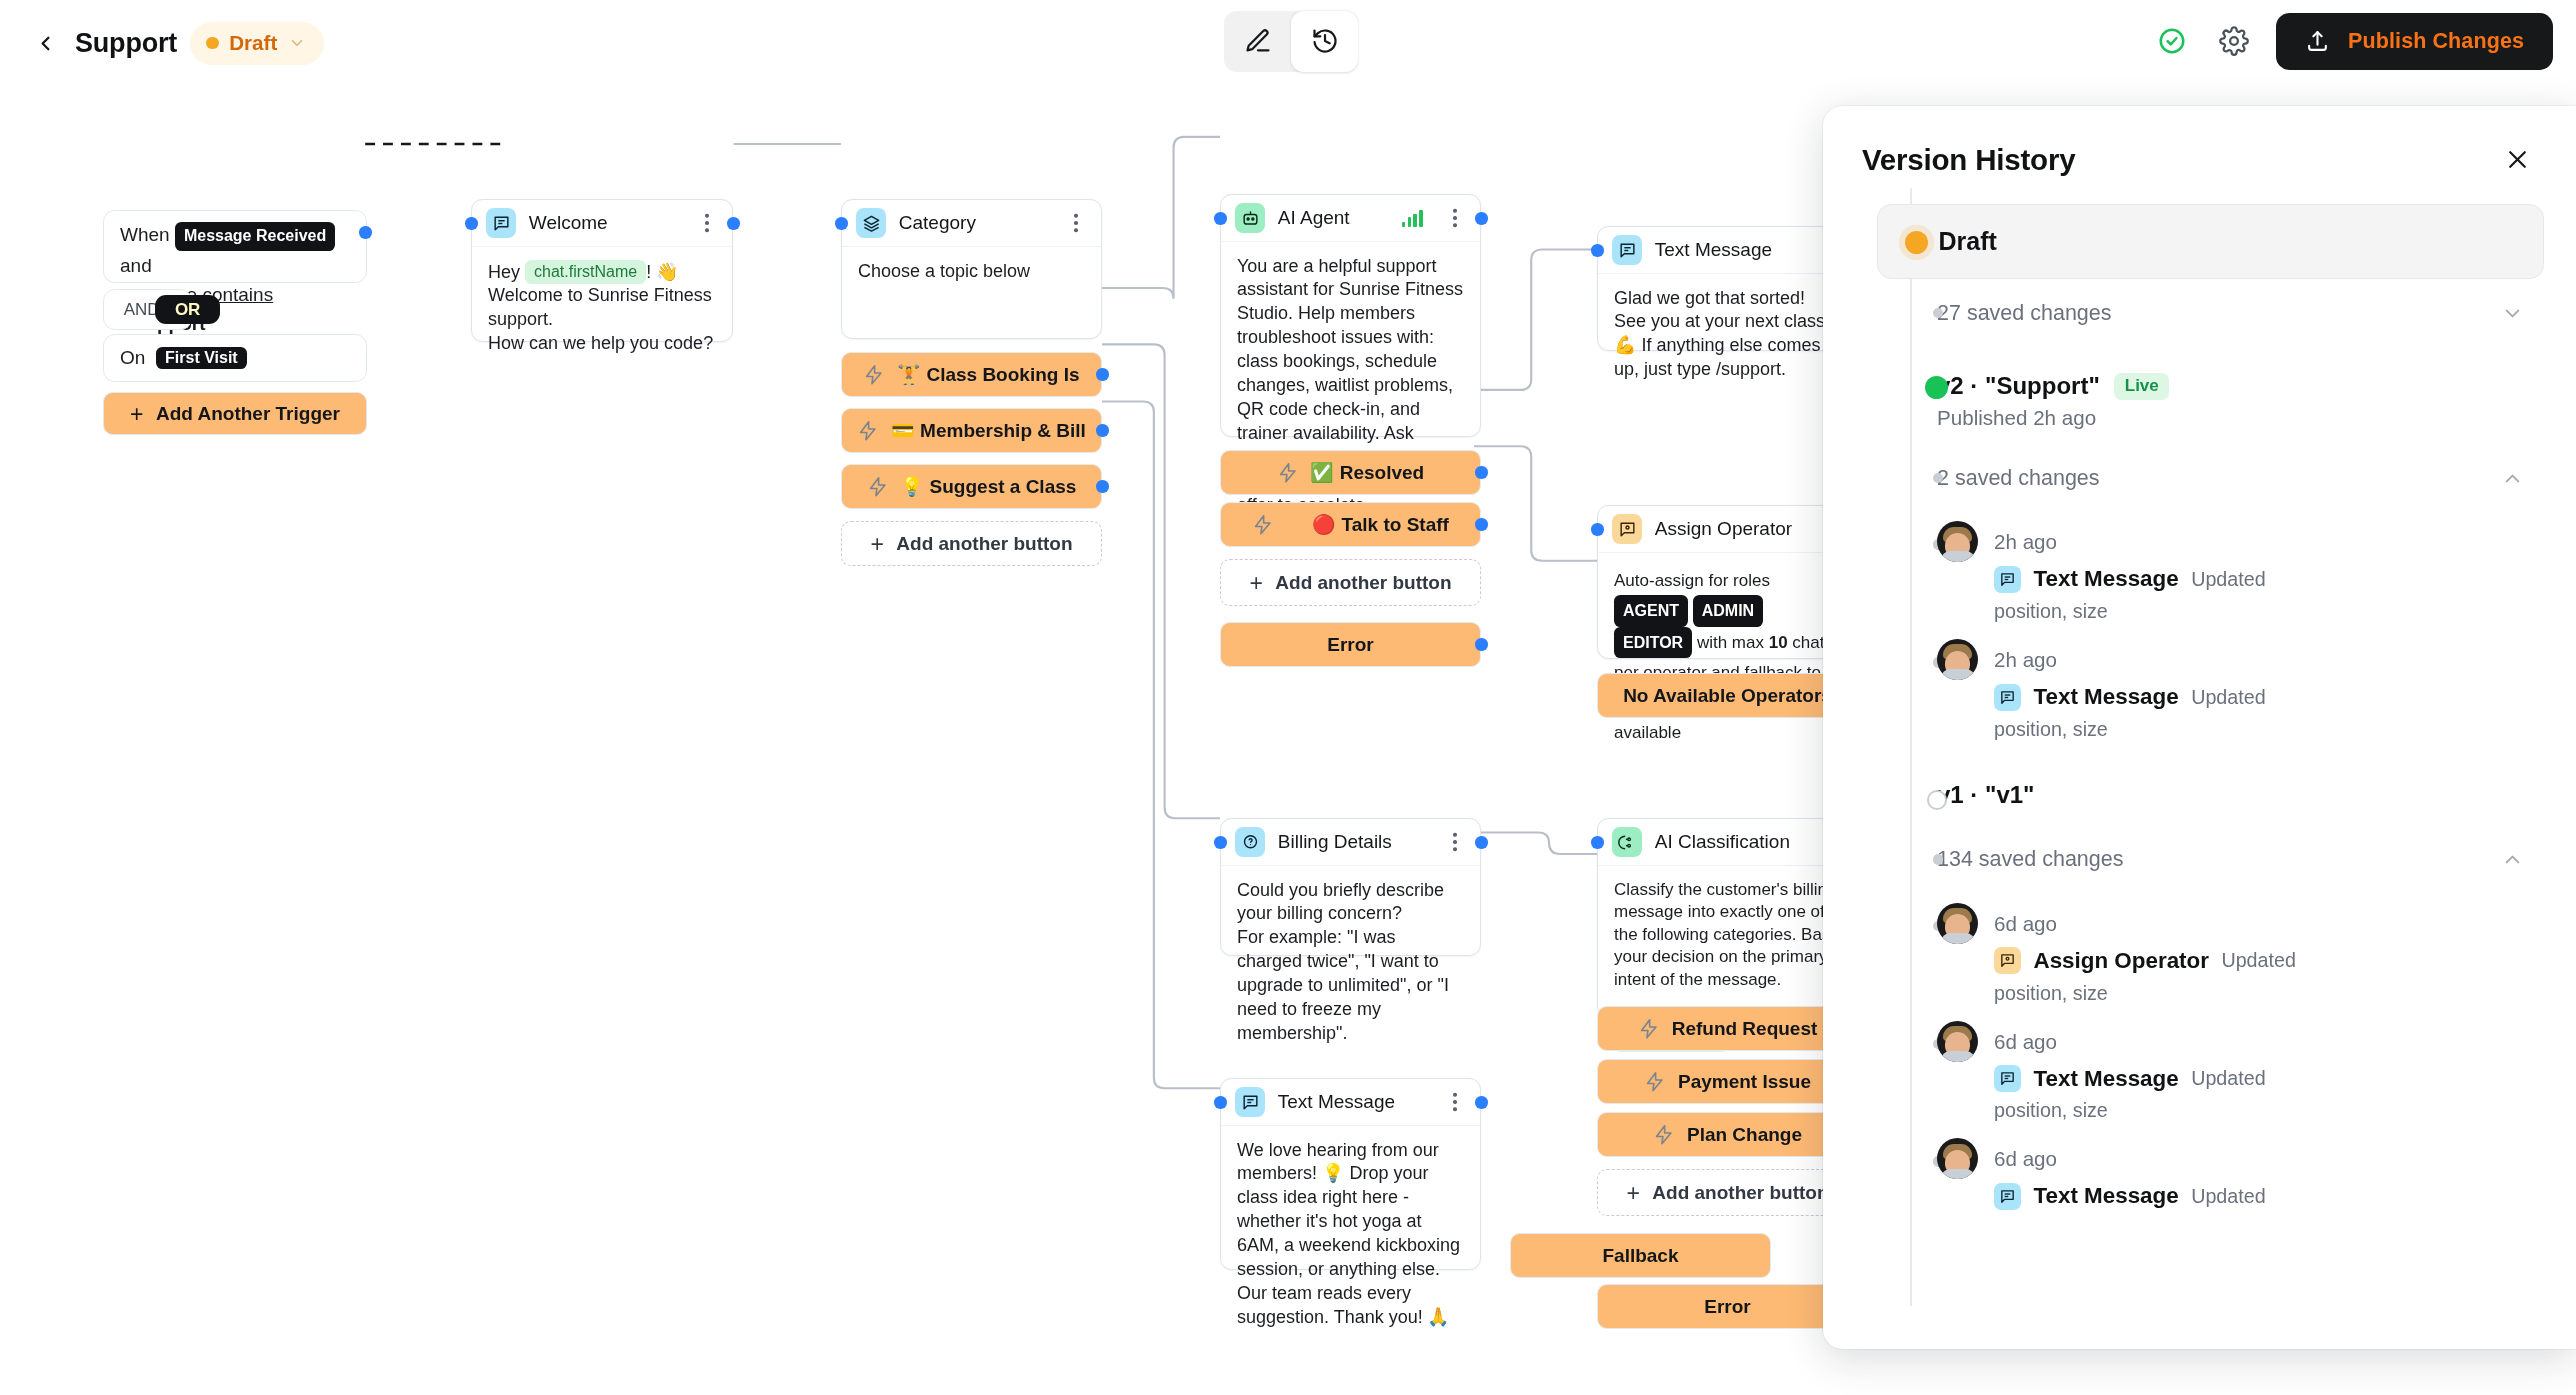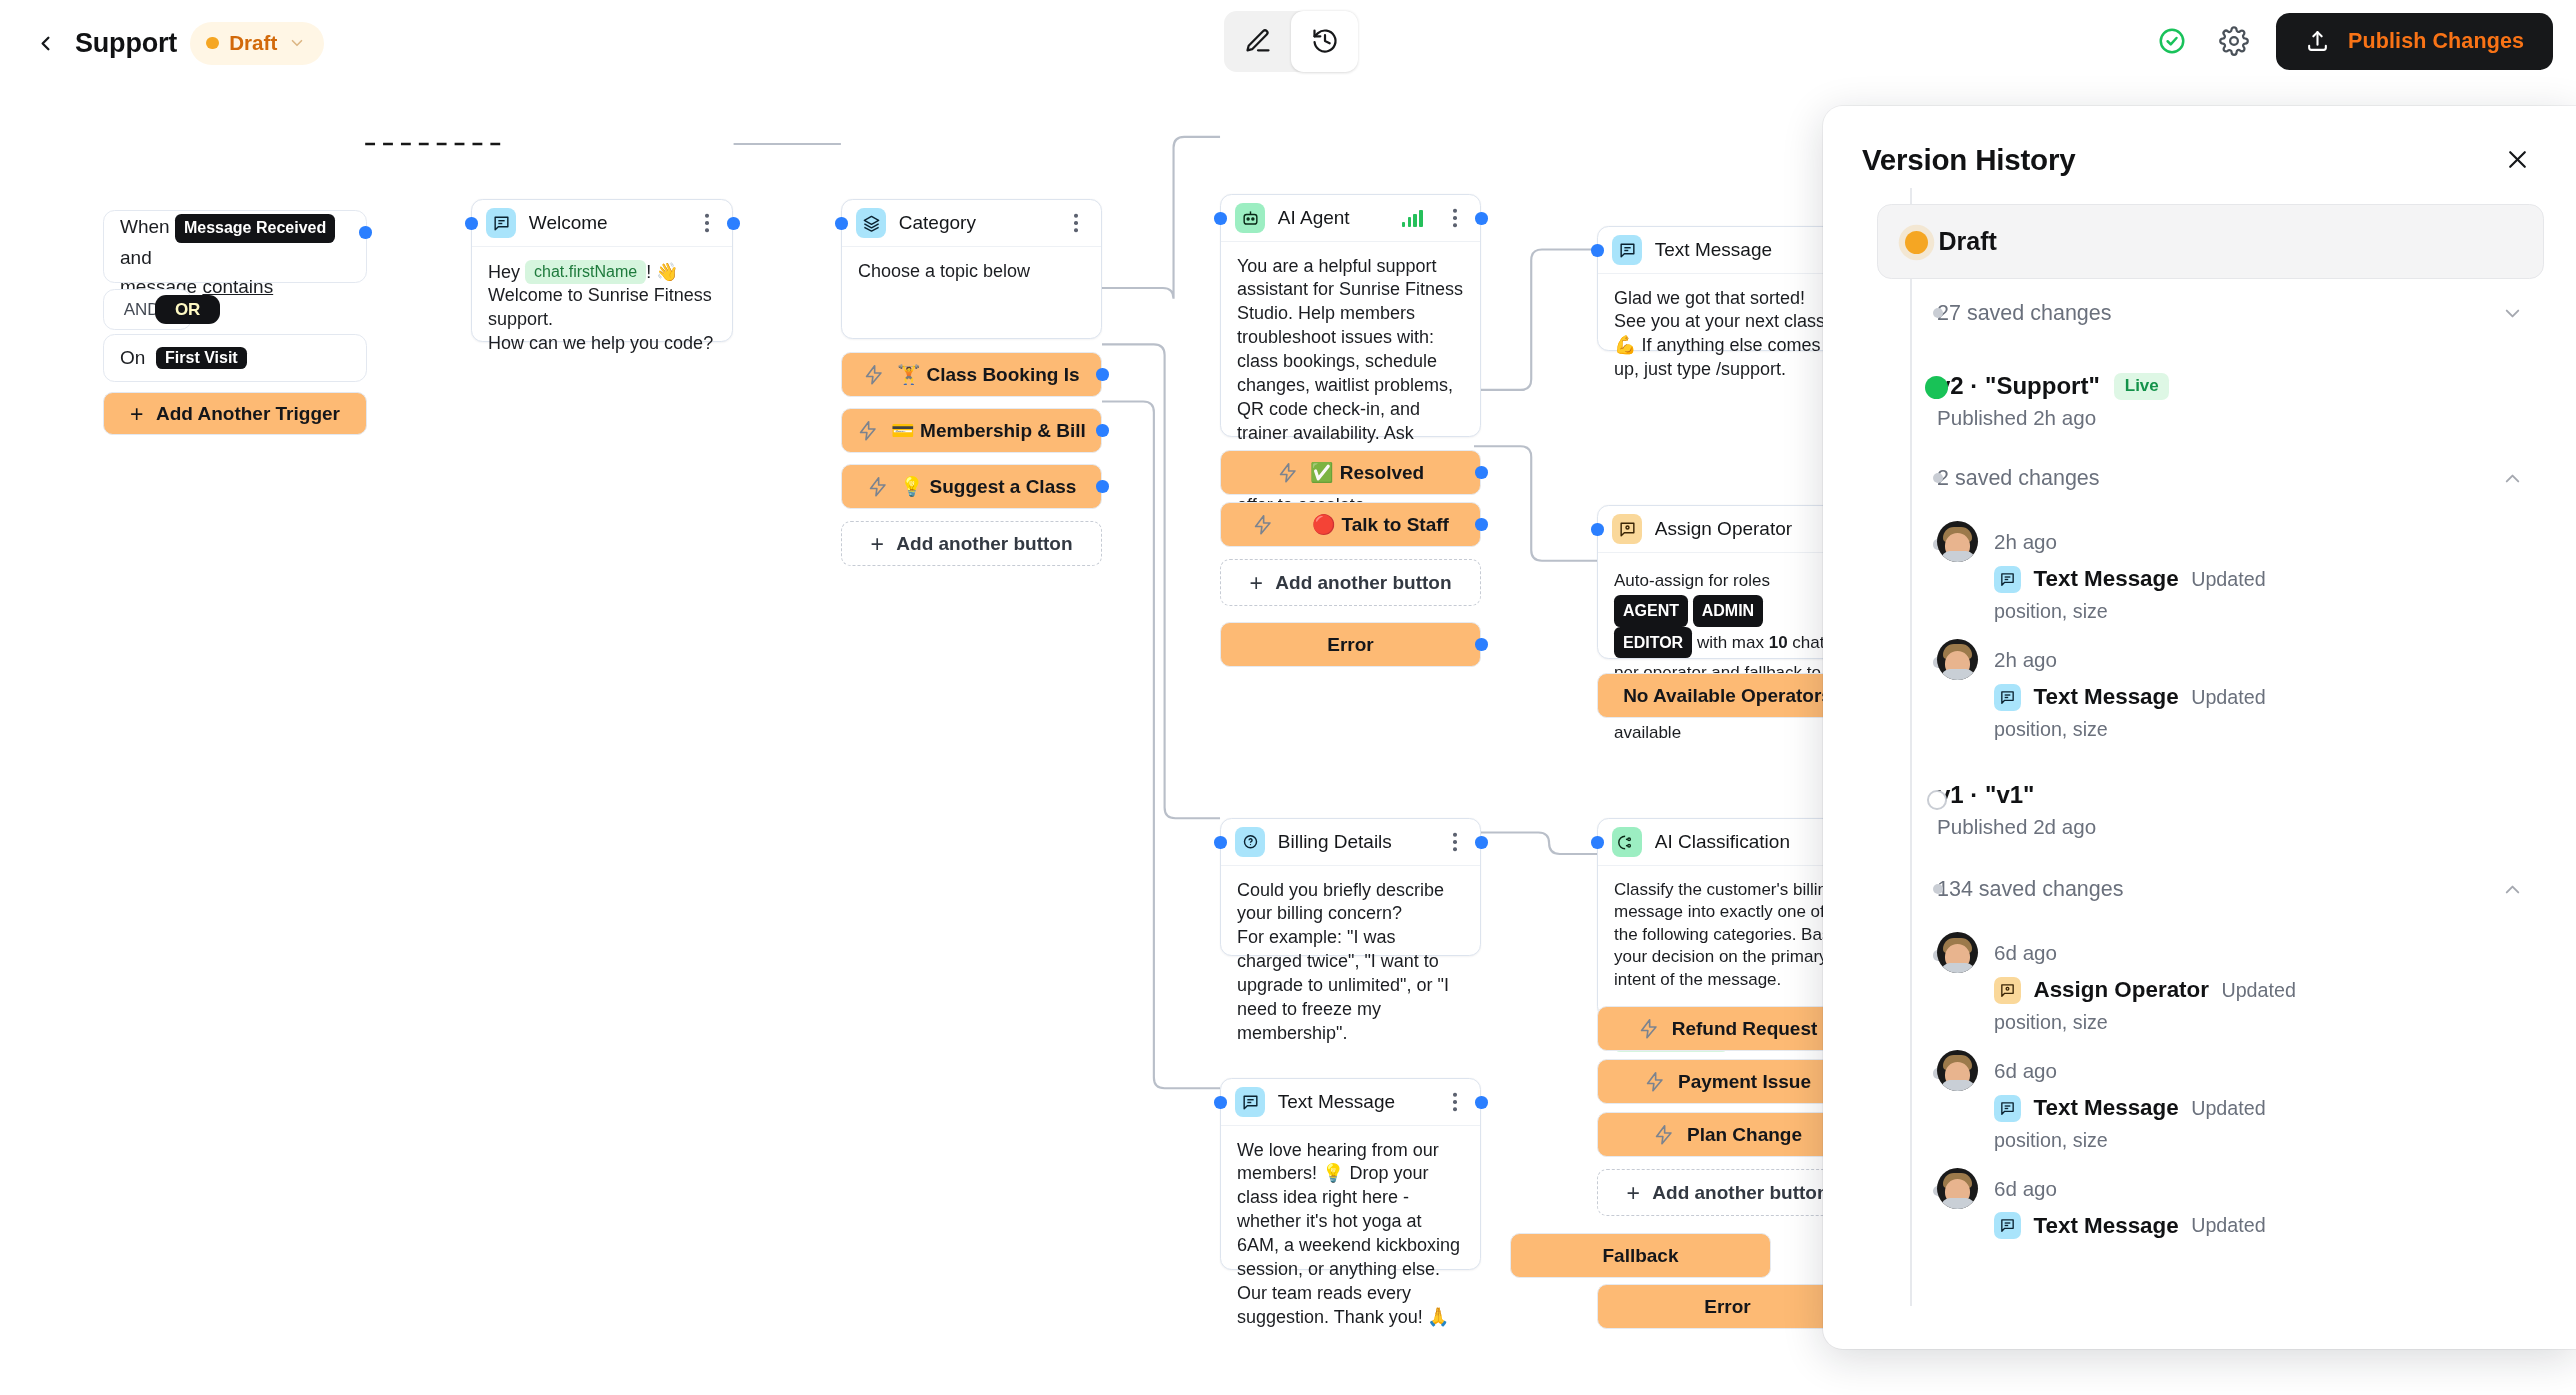--- a/index.html
+++ b/index.html
@@ -246,21 +246,21 @@
         <path d="M820 66 H 940"></path>
         <path d="M1232 227 H 1300 Q1312 227 1312 239 V 70 Q1312 58 1324 58 H 1364"></path>
         <path d="M1232 290 H 1290 Q1302 290 1302 302 V 808 Q1302 820 1314 820 H 1364"></path>
         <path d="M1232 354 H 1278 Q1290 354 1290 366 V 1110 Q1290 1122 1302 1122 H 1364"></path>
         <path d="M1648 341 H 1700 Q1712 341 1712 329 V 196 Q1712 184 1724 184 H 1786"></path>
         <path d="M1648 404 H 1700 Q1712 404 1712 416 V 520 Q1712 532 1724 532 H 1786"></path>
         <path d="M1648 836 H 1720 Q1732 836 1732 848 V 848 Q1732 860 1744 860 H 1786"></path>
       </g>
     </svg>
 
-    <div class="trig-box" style="left:103px; top:125px; width:264px; height:73px; padding:1px 16px;">
+    <div class="trig-box" style="left:103px; top:125px; width:264px; height:73px; padding:9px 16px;">
       <div class="trig-text">
         <span>When</span>
         <span class="pill-dark">Message Received</span>
         <span>and</span><br>
         <span>message</span>
         <u>contains</u>
         <b>“/support”</b>
       </div>
     </div>
     <span class="port" style="left:359px; top:141px;"></span>
@@ -649,21 +649,20 @@
           </div>
           <div class="change-fields">position, size</div>
         </div>
       </div>
 
       <div class="vh-row ver-row" style="margin-top:30px;">
         <span class="bullet" style="top:19.7px; width:19.7px; height:19.7px; background:#fff; border:2.2px solid #C9CDD4; left:82px; margin-left:-9.8px;"></span>
         <div class="ver-title">
           <span class="ver-name">v1 · "v1"</span>
         </div>
-        <div class="ver-sub">Published 2d ago</div>
       </div>
 
       <div class="vh-row" style="margin-top:18px;">
         <span class="bullet" style="top:21.5px; width:10.7px; height:10.7px; background:#C9CDD4; left:82px; margin-left:-4.5px;"></span>
         <div class="group-row">
           <span class="group-label">134 saved changes</span>
           <svg class="group-caret" viewBox="0 0 24 24" fill="none" stroke="#6A707C" stroke-width="2" stroke-linecap="round" stroke-linejoin="round">
               <polyline points="6 15 12 9 18 15"></polyline>
             </svg>
         </div>

